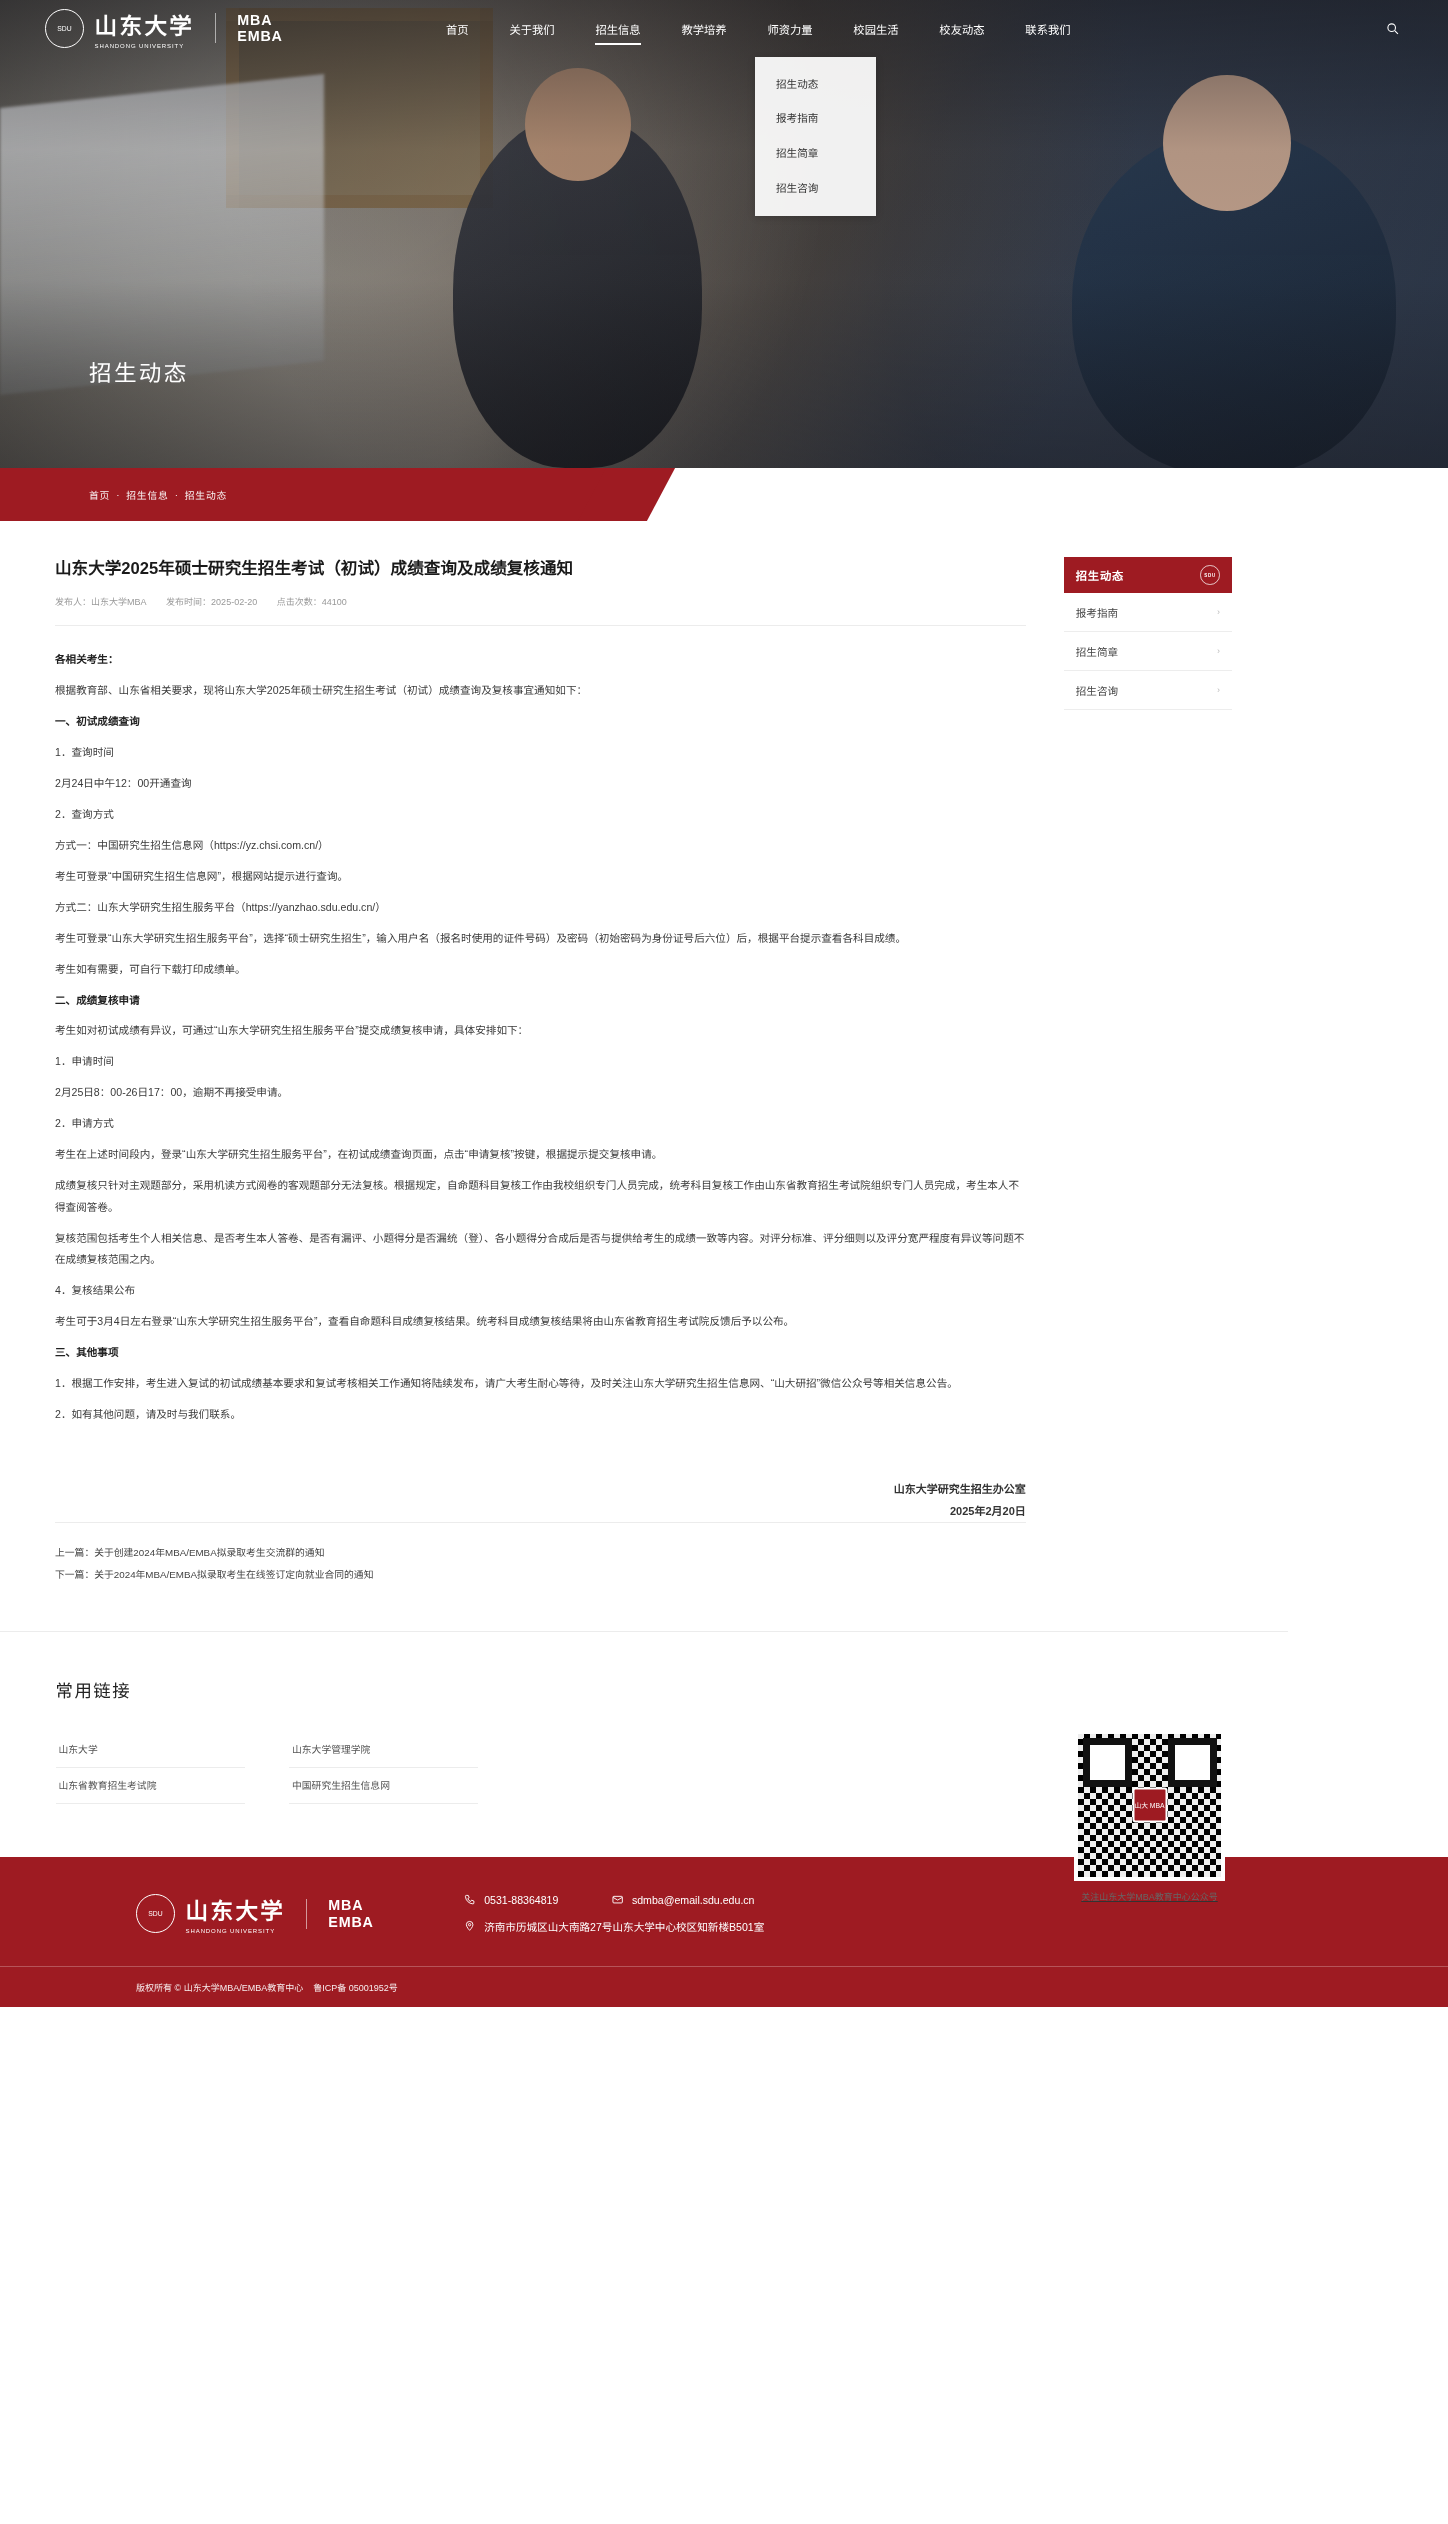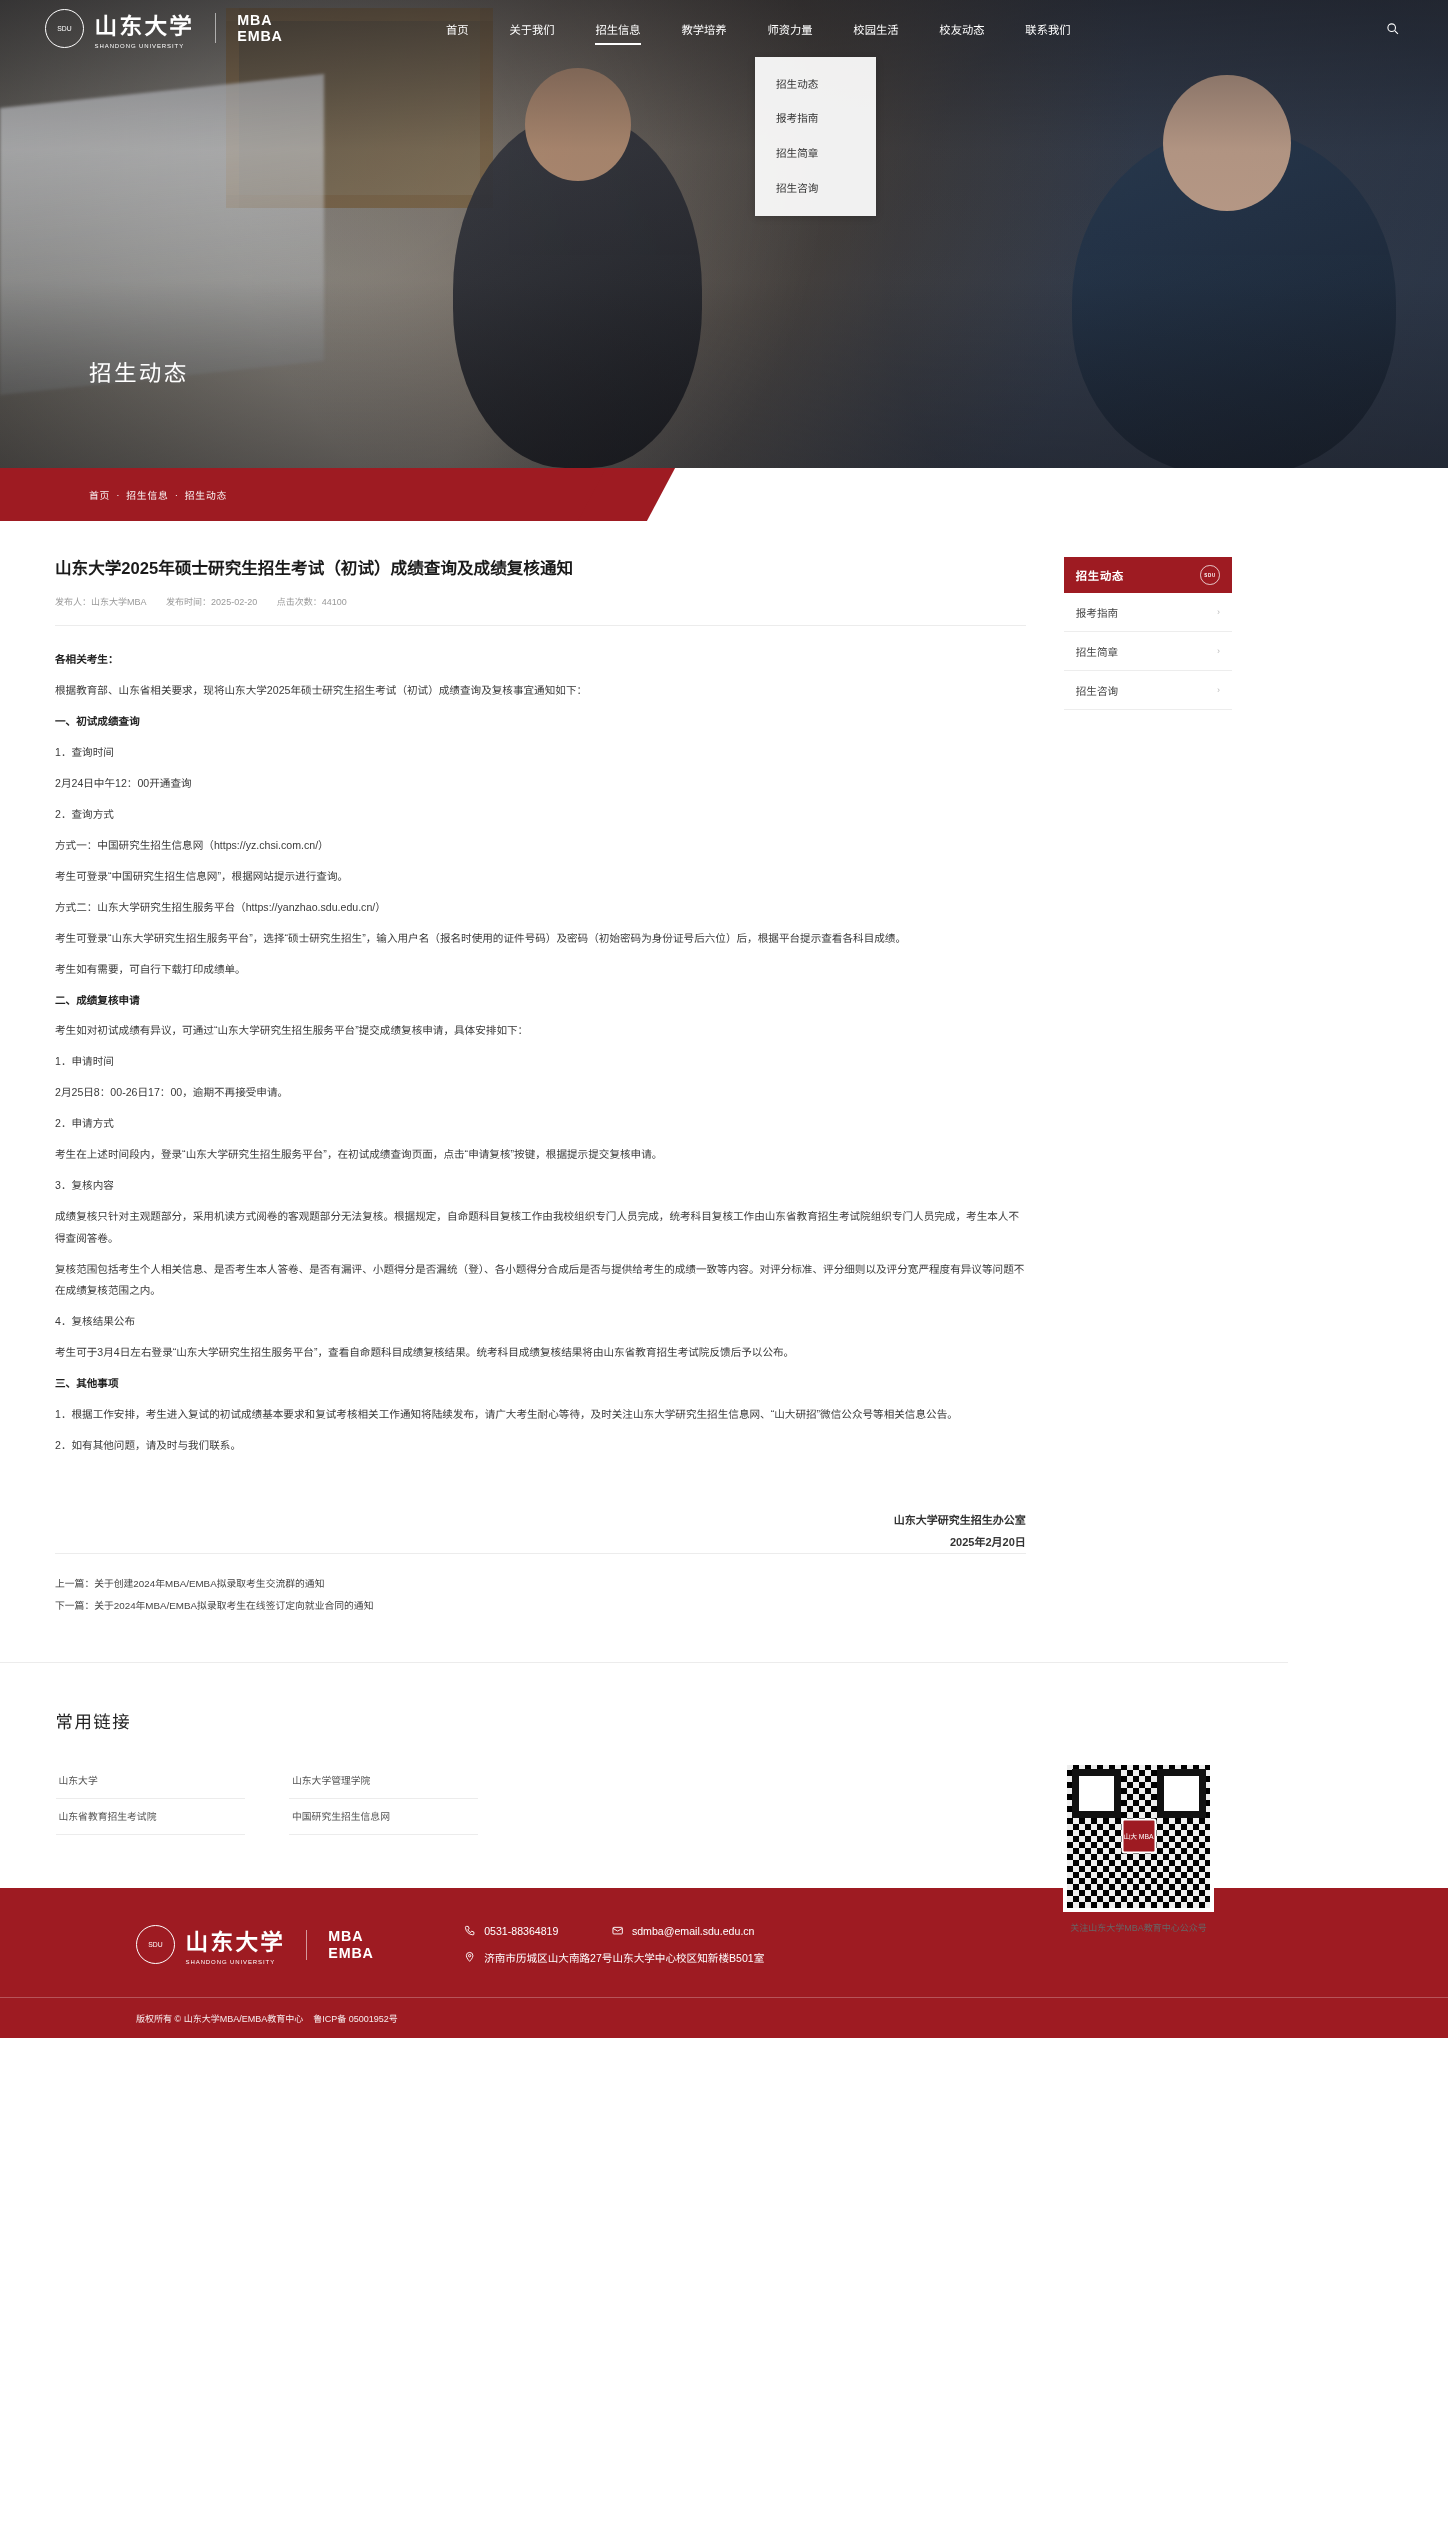--- a/index.html
+++ b/index.html
@@ -259,23 +259,24 @@
   .link-cell {
     font-size: 9.8px;
     color: #555;
     padding: 10.6px 3px;
     border-bottom: 0.8px solid #ececec;
     width: 189px;
     cursor: pointer;
   }
   .qr-block {
     position: absolute;
-    right: 11px; top: 53px;
+    right: 0; top: 53px;
     width: 166px;
     text-align: center;
+    text-decoration: underline;
   }
   .qr {
     width: 151px; height: 151px;
     margin: 0 auto 9px;
     background:
       repeating-linear-gradient(90deg, #111 0 6px, #fff 6px 12px),
       repeating-linear-gradient(0deg, #111 0 6px, #fff 6px 12px);
     background-blend-mode: difference;
     position: relative;
     border: 4.5px solid #fff;
@@ -415,21 +416,20 @@
         <p class="para">考生可登录“中国研究生招生信息网”，根据网站提示进行查询。</p>
         <p class="para">方式二：山东大学研究生招生服务平台（https://yanzhao.sdu.edu.cn/）</p>
         <p class="para">考生可登录“山东大学研究生招生服务平台”，选择“硕士研究生招生”，输入用户名（报名时使用的证件号码）及密码（初始密码为身份证号后六位）后，根据平台提示查看各科目成绩。</p>
         <p class="para">考生如有需要，可自行下载打印成绩单。</p>
         <p class="para b">二、成绩复核申请</p>
         <p class="para">考生如对初试成绩有异议，可通过“山东大学研究生招生服务平台”提交成绩复核申请，具体安排如下：</p>
         <p class="para">1．申请时间</p>
         <p class="para">2月25日8：00-26日17：00，逾期不再接受申请。</p>
         <p class="para">2．申请方式</p>
         <p class="para">考生在上述时间段内，登录“山东大学研究生招生服务平台”，在初试成绩查询页面，点击“申请复核”按键，根据提示提交复核申请。</p>
-        <p class="para">3．复核内容</p>
         <p class="para">成绩复核只针对主观题部分，采用机读方式阅卷的客观题部分无法复核。根据规定，自命题科目复核工作由我校组织专门人员完成，统考科目复核工作由山东省教育招生考试院组织专门人员完成，考生本人不得查阅答卷。</p>
         <p class="para">复核范围包括考生个人相关信息、是否考生本人答卷、是否有漏评、小题得分是否漏统（登）、各小题得分合成后是否与提供给考生的成绩一致等内容。对评分标准、评分细则以及评分宽严程度有异议等问题不在成绩复核范围之内。</p>
         <p class="para">4．复核结果公布</p>
         <p class="para">考生可于3月4日左右登录“山东大学研究生招生服务平台”，查看自命题科目成绩复核结果。统考科目成绩复核结果将由山东省教育招生考试院反馈后予以公布。</p>
         <p class="para b">三、其他事项</p>
         <p class="para">1．根据工作安排，考生进入复试的初试成绩基本要求和复试考核相关工作通知将陆续发布，请广大考生耐心等待，及时关注山东大学研究生招生信息网、“山大研招”微信公众号等相关信息公告。</p>
         <p class="para">2．如有其他问题，请及时与我们联系。</p>
       </div>
 
       <div class="signature">

